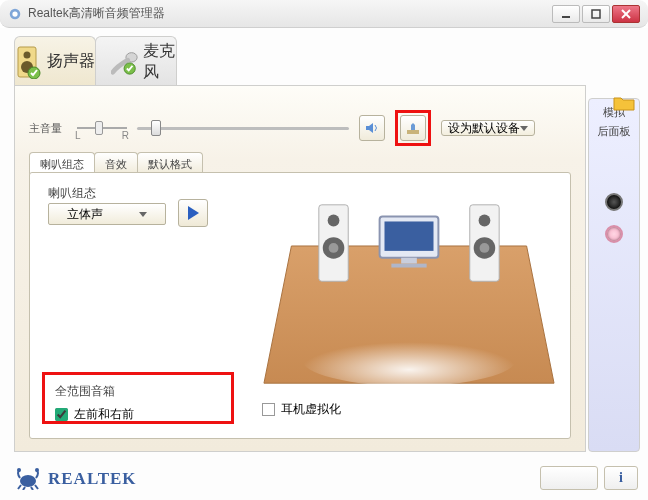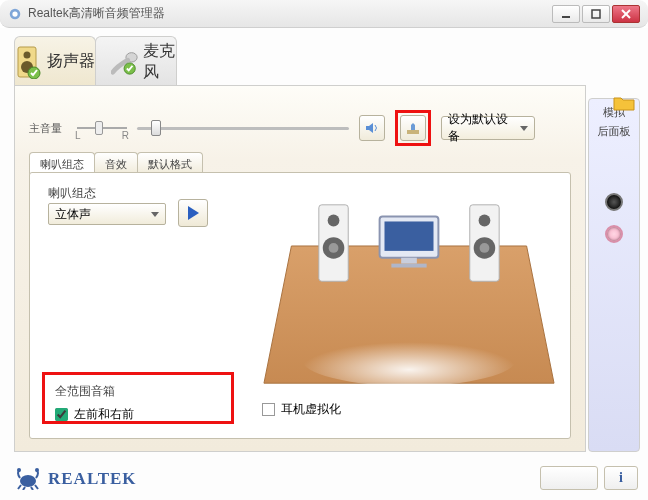--- a/index.html
+++ b/index.html
@@ -33,30 +33,30 @@
   .balance{width:50px;height:24px;position:relative;}
   .balance .track{position:absolute;left:0;right:0;top:11px;height:2px;background:#aaa;}
   .balance .lbl{position:absolute;top:14px;font-size:10px;color:#888;}
   .balance .thumb{position:absolute;top:5px;width:8px;height:14px;background:#eee;border:1px solid #999;border-radius:2px;left:18px;}
   .main-slider{flex:1;height:24px;position:relative;}
   .main-slider .track{position:absolute;left:0;right:0;top:11px;height:3px;background:#bdbdbd;border-radius:2px;}
   .main-slider .thumb{position:absolute;top:4px;left:14px;width:10px;height:16px;background:linear-gradient(#fff,#dcdcdc);border:1px solid #888;border-radius:2px;}
   .sq-btn{width:26px;height:26px;border:1px solid #b7b29d;border-radius:3px;background:linear-gradient(#fff,#f0ebda);display:flex;align-items:center;justify-content:center;}
   .red-box{border:3px solid #e11;}
   .red-box-wrap{padding:2px;display:inline-flex;}
-  .default-dd{width:94px;height:24px;border:1px solid #b7b29d;border-radius:3px;background:linear-gradient(#fff,#f3eedd);display:flex;align-items:center;padding:0 6px;justify-content:space-between;gap:8px;}
+  .default-dd{width:94px;height:16px;border:1px solid #b7b29d;border-radius:3px;background:linear-gradient(#fff,#f3eedd);display:flex;align-items:center;padding:0 6px;justify-content:space-between;}
   .chev{width:0;height:0;border-left:4px solid transparent;border-right:4px solid transparent;border-top:5px solid #666;}
   
   .sub-tabs{position:absolute;left:14px;top:66px;display:flex;}
   .sub-tab{padding:4px 10px;border:1px solid #c5c0ae;border-bottom:none;background:linear-gradient(#fff,#efe9d6);border-radius:4px 4px 0 0;margin-right:-1px;font-size:11px;color:#444;}
   .sub-tab.active{background:#fff;}
   
   .config-area{position:absolute;left:14px;right:14px;top:86px;bottom:12px;border:1px solid #c5c0ae;border-radius:3px;background:#fff;}
   .cfg-label{position:absolute;left:18px;top:12px;color:#444;}
-  .cfg-select{position:absolute;left:18px;top:30px;width:118px;height:22px;border:1px solid #b7b29d;background:linear-gradient(#fff,#f1ecdb);display:flex;align-items:center;padding:0 6px;justify-content:space-between;border-radius:2px;}
+  .cfg-select{position:absolute;left:18px;top:30px;width:118px;height:22px;border:1px solid #b7b29d;background:linear-gradient(#fff,#f1ecdb);display:flex;align-items:center;padding:0 18px;justify-content:space-between;border-radius:2px;}
   .play-btn{position:absolute;left:148px;top:26px;width:30px;height:28px;border:1px solid #b7b29d;border-radius:3px;background:linear-gradient(#fff,#efe9d6);display:flex;align-items:center;justify-content:center;}
   .play-triangle{width:0;height:0;border-top:7px solid transparent;border-bottom:7px solid transparent;border-left:11px solid #2a5fc0;}
   
   .full-range{position:absolute;left:12px;bottom:14px;width:192px;height:52px;border:3px solid #e11;padding:8px 10px;}
   .full-range .hd{color:#444;margin-bottom:6px;}
   .chk{display:flex;align-items:center;gap:6px;}
   .chk input{accent-color:#2a7;}
   
   .hp-virt{position:absolute;left:232px;bottom:20px;display:flex;align-items:center;gap:6px;}
   .hp-virt .box{width:13px;height:13px;border:1px solid #999;background:#fff;}

